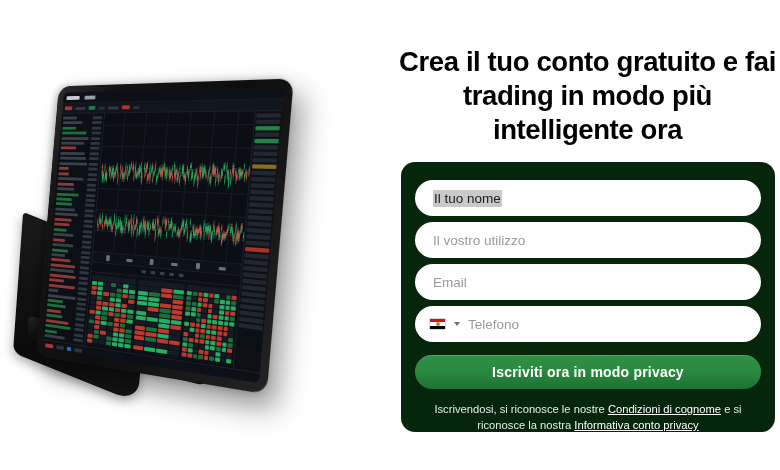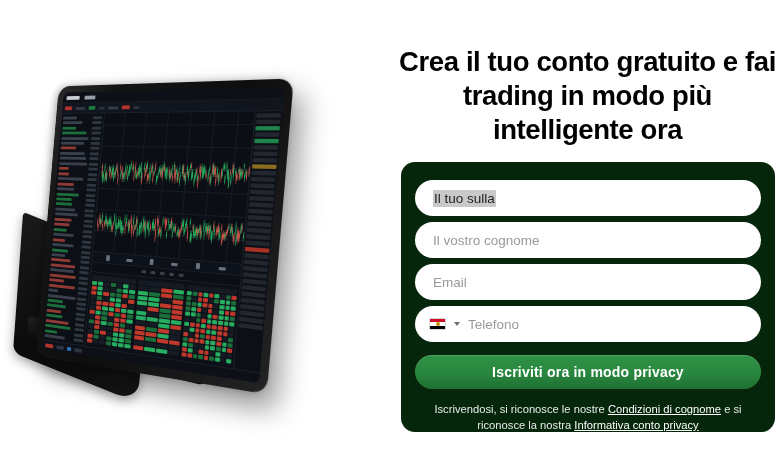--- a/index.html
+++ b/index.html
@@ -1597,25 +1597,25 @@
     </div>
   </div>
 
   <div class="right-col">
 
     <h1 class="headline">Crea il tuo conto gratuito e fai trading in modo più intelligente ora</h1>
 
     <div class="form-card">
 
       <div class="field filled">
-        <span class="sel-text">Il tuo sulla</span>
+        <span class="sel-text">Il tuo nome</span>
       </div>
 
       <div class="field">
-        <span>Il vostro cognome</span>
+        <span>Il vostro utilizzo</span>
       </div>
 
       <div class="field">
         <span>Email</span>
       </div>
 
       <div class="field phone">
         <span class="flag"></span>
         <span class="caret"></span>
         <span class="phone-ph">Telefono</span>

